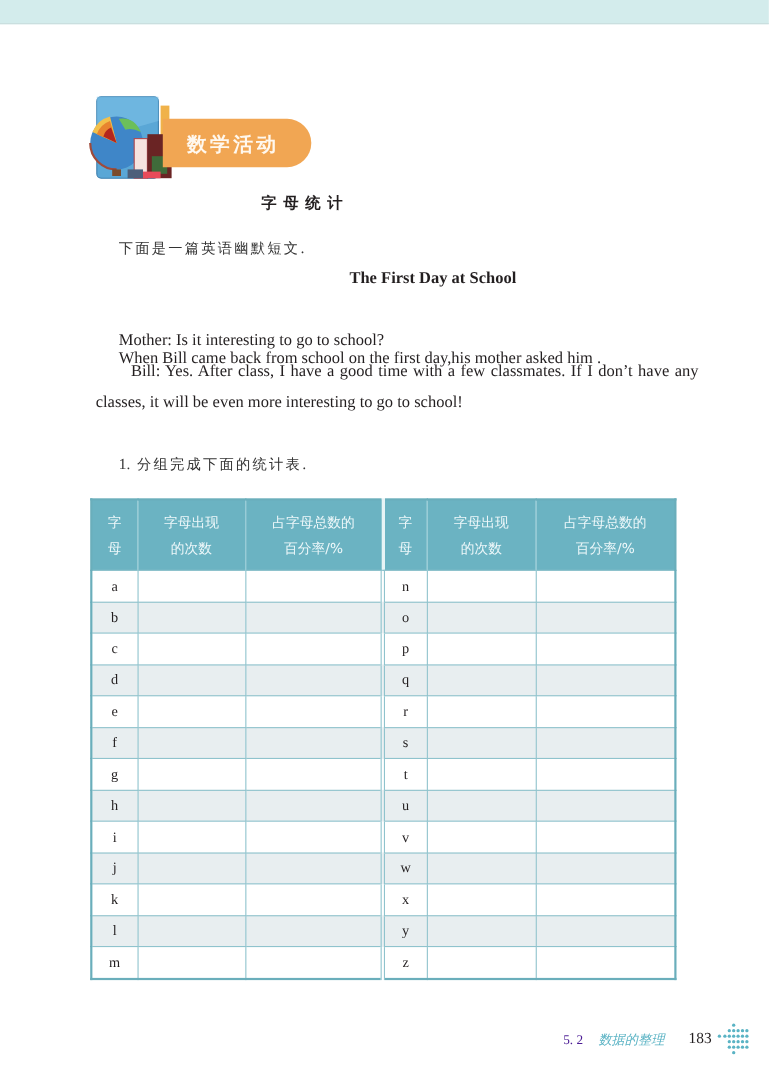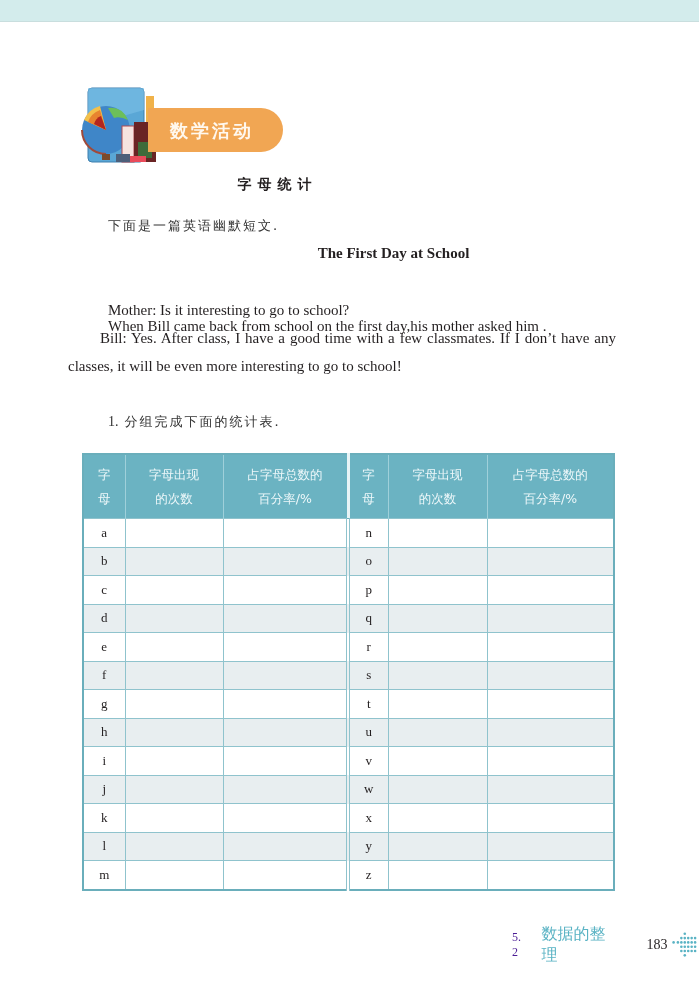--- a/index.html
+++ b/index.html
@@ -36,21 +36,21 @@
     }
     .story-title {
       position: absolute; left: 0; width: 699px; top: 245px; text-align: center;
       font-weight: bold; font-size: 15px; padding-left: 44px;
     }
     .para {
       position: absolute; font-size: 15px; color: #231f20; line-height: 28px;
     }
     .p1 { left: 108px; top: 268px; margin-top: 44px; }
     .p2 { left: 108px; top: 296px; }
-    .p3 { left: 68px; top: 324px; width: 548px; text-indent: 32px; text-align: justify; }
+    .p3 { left: 87px; top: 324px; width: 548px; text-indent: 32px; text-align: justify; }
 
     .task {
       position: absolute; left: 108px; top: 413px;
       font-size: 14px; letter-spacing: 2px; color: #333;
     }
     .task .num { font-family: "Liberation Serif", serif; letter-spacing: 0; margin-right: 6px; }
     .task .txt { font-family: "DejaVu Serif", serif; font-size: 13px; }
 
     .stats-table {
       position: absolute; left: 82px; top: 453px;
@@ -71,21 +71,21 @@
     .stats-table tr.alt td { background: #e8eef0; }
     .stats-table tr.plain td { background: #ffffff; }
     .stats-table .split { border-right: 4px double #8fc3cd; }
     .stats-table th.split { border-right: 3px solid #e8f4f6; }
 
     .footer {
       position: absolute; top: 935px; left: 512px; height: 20px;
       display: flex; align-items: center;
     }
     .footer .sec-num { font-family: Liberation Serif, serif; font-size: 12px; color: #4c1d95; margin-right: 14px; }
-    .footer .sec-title { font-family: "DejaVu Sans", sans-serif; font-size: 16px; color: #5ab3c4; margin-right: 36px; }
+    .footer .sec-title { font-family: "DejaVu Sans", sans-serif; font-size: 12px; color: #5ab3c4; margin-right: 22px; font-style: italic; }
     .footer .page-num { font-family: "Liberation Serif", serif; font-size: 14px; color: #231f20; margin-right: 4px; text-align: right; }
   </style>
 </head>
 <body>
 
 <div class="top-band"></div>
 
 <div class="activity-banner">
   <svg class="illus" viewBox="0 0 90 80" width="90" height="80">
     <rect x="14" y="2" width="56" height="74" rx="4" fill="#5aa7d6" stroke="#3d7fae" stroke-width="1"></rect>

